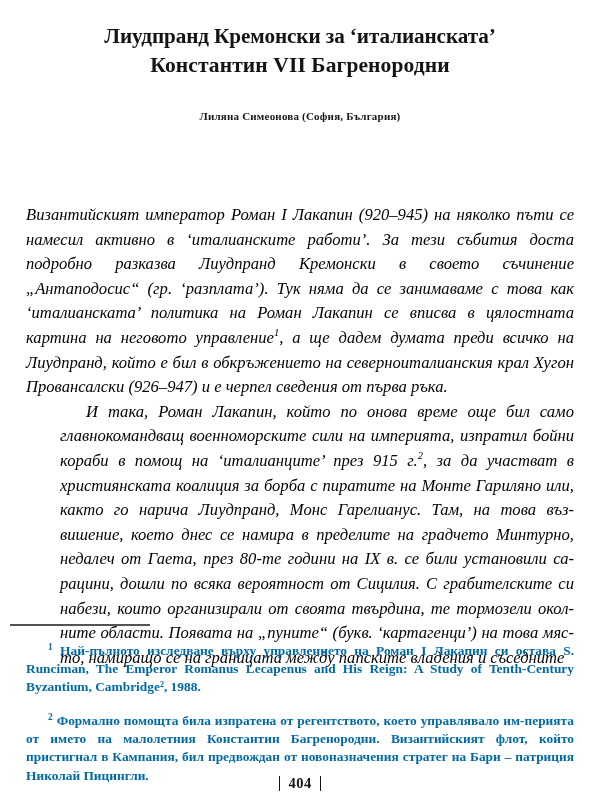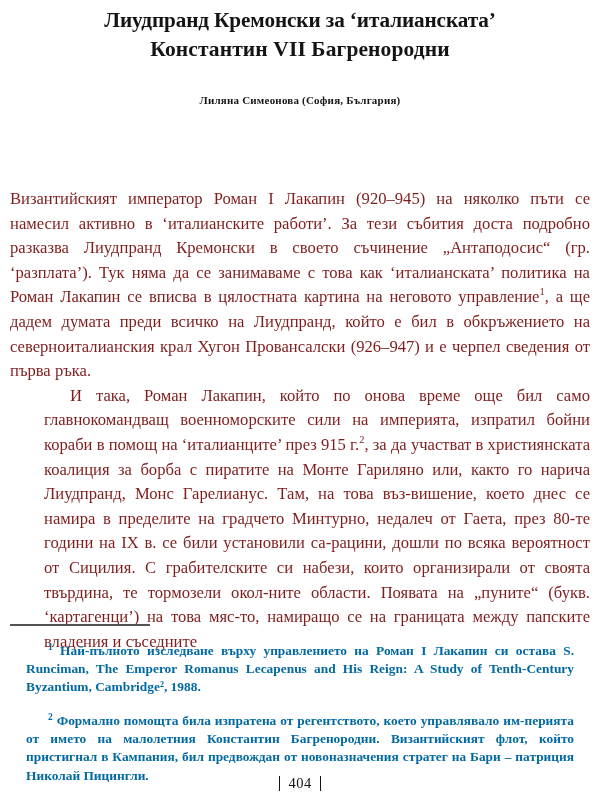--- a/index.html
+++ b/index.html
@@ -15,21 +15,21 @@
     font-family: "Liberation Serif", "DejaVu Serif", serif;
     color: #1b1b1b;
     -webkit-font-smoothing: antialiased;
   }
 
   .page {
     position: relative;
     width: 600px;
     height: 680px;
     box-sizing: border-box;
-    padding: 0;
+    padding: 16px;
   }
 
   
   .title-block {
     padding: 6px 14px 0 14px;
   }
   .title-line {
     text-align: center;
     font-weight: bold;
     font-size: 21.5px;
@@ -54,22 +54,23 @@
   .body-block {
     margin-top: 76px;
     padding: 0 10px 0 10px;
   }
   .para {
     text-align: justify;
     text-justify: inter-word;
     font-size: 16.6px;
     line-height: 24.6px;
     margin: 0;
-    color: #7f1d1d;
+    color: #000000;
     hyphens: manual;
+    font-style: italic;
   }
   .para + .para { text-indent: 26px; margin-left: 34px; }
   sup.fn {
     font-size: 10.5px;
     vertical-align: super;
     line-height: 0;
   }
 
   
   .footnote-area {
@@ -104,21 +105,21 @@
   
   .folio {
     position: absolute;
     left: 0;
     right: 0;
     top: 774px;
     text-align: center;
   }
   .folio-inner {
     display: inline-block;
-    font-weight: normal;
+    font-weight: bold;
     font-size: 14.5px;
     letter-spacing: 0.5px;
     color: #141414;
   }
   .folio-bar {
     display: inline-block;
     width: 1px;
     height: 15px;
     background: #141414;
     vertical-align: -3px;

